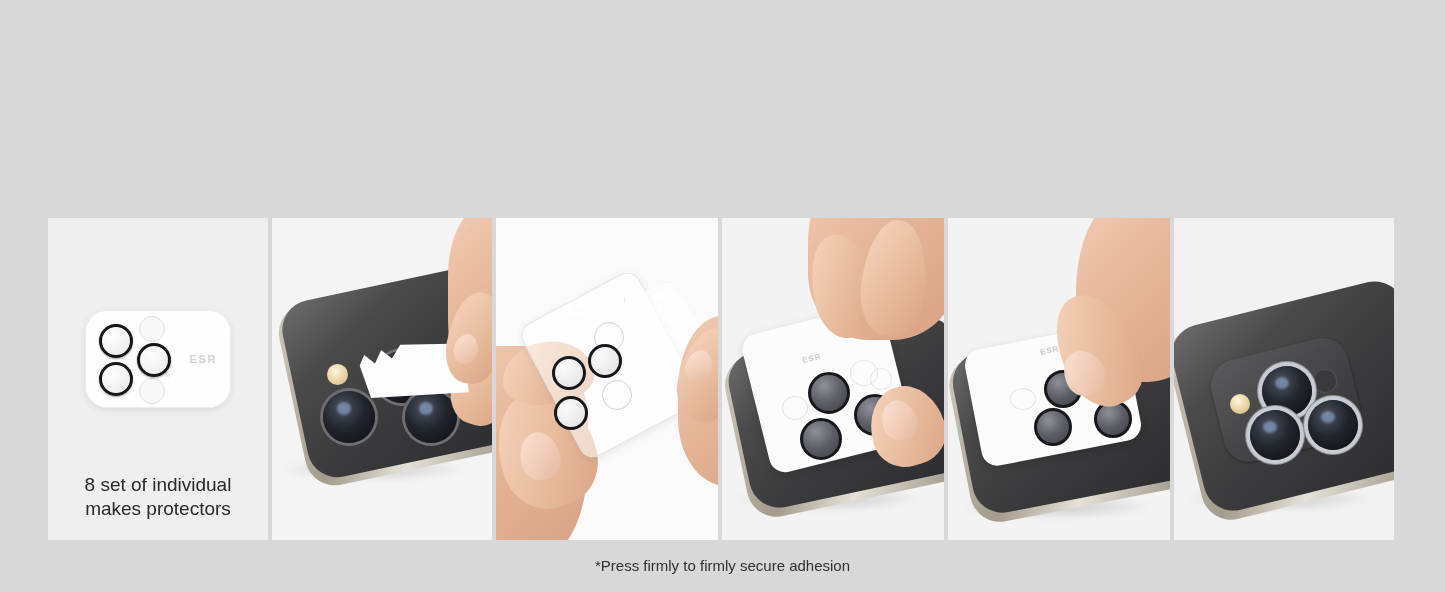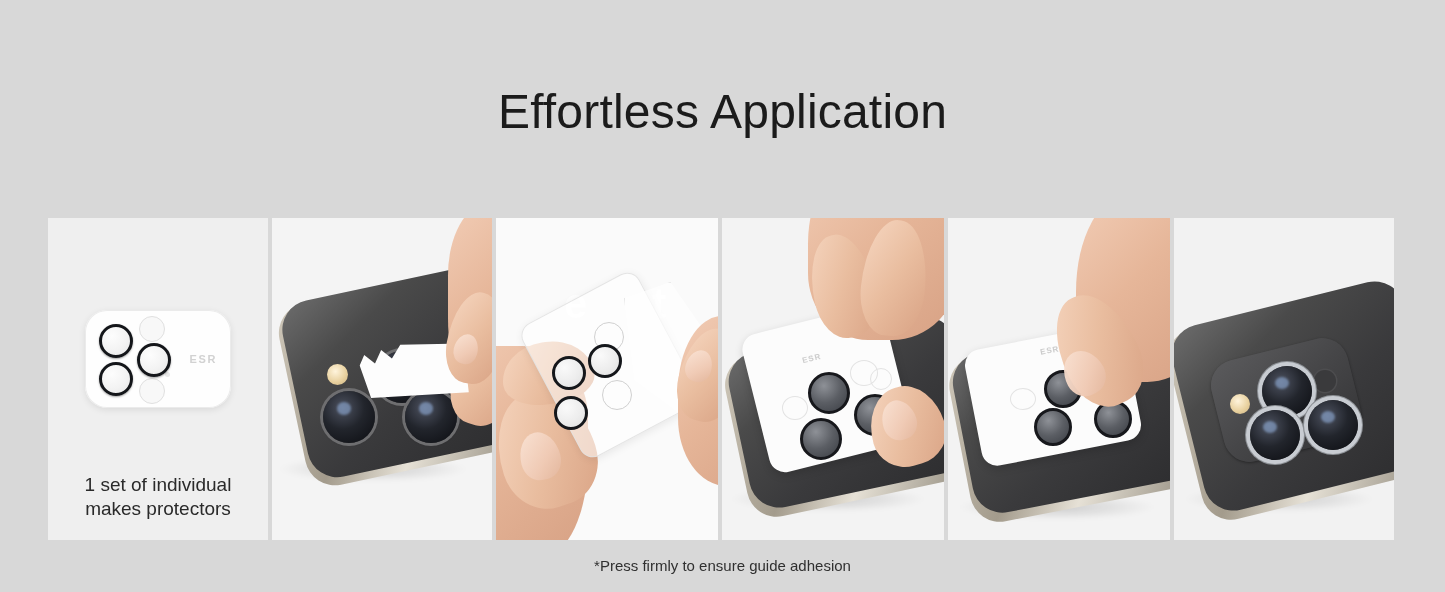--- a/index.html
+++ b/index.html
@@ -276,36 +276,35 @@
     font-size: 15px;
     font-weight: 300;
     color: #303030;
   }
 </style>
 </head>
 <body>
 
 <div class="banner">
 
-  <h1 class="headline">Effortless Application</h1>
 
   <div class="strip">
 
     <div class="panel panel-1">
       <div class="tray">
         <div class="ring empty e1"></div>
         <div class="ring empty e2"></div>
         <div class="flashdot"></div>
         <div class="ring filled r1"></div>
         <div class="ring filled r2"></div>
         <div class="ring filled r3"></div>
         <div class="esr-logo">ESR</div>
       </div>
       <div class="panel-caption">
-        <div>1 set of individual</div>
+        <div>8 set of individual</div>
         <div>makes protectors</div>
       </div>
     </div>
 
     <div class="panel panel-2">
       <div class="soft-shadow" style="left:6px; top:238px; width:190px; height:26px;"></div>
 
       <div class="phone-edge" style="left:18px; top:66px; width:230px; height:185px; transform:rotate(-12deg);"></div>
       <div class="phone" style="left:21px; top:63px; width:228px; height:180px; transform:rotate(-12deg);"></div>
 
@@ -402,14 +401,14 @@
       <div class="cam-plateau" style="left:42px; top:130px; width:140px; height:104px; transform:rotate(-14deg);"></div>
       <div class="flash" style="left:56px; top:176px; width:20px; height:20px;"></div>
       <div class="sensor" style="left:140px; top:152px; width:22px; height:22px;"></div>
       <div class="lens lens-silver" style="left:88px; top:148px; width:50px; height:50px;"></div>
       <div class="lens lens-silver" style="left:76px; top:192px; width:50px; height:50px;"></div>
       <div class="lens lens-silver" style="left:134px; top:182px; width:50px; height:50px;"></div>
     </div>
 
   </div>
 
-  <p class="footnote">*Press firmly to ensure guide adhesion</p>
+  <p class="footnote">*Press firmly to firmly secure adhesion</p>
 </div>
 
 </body></html>

